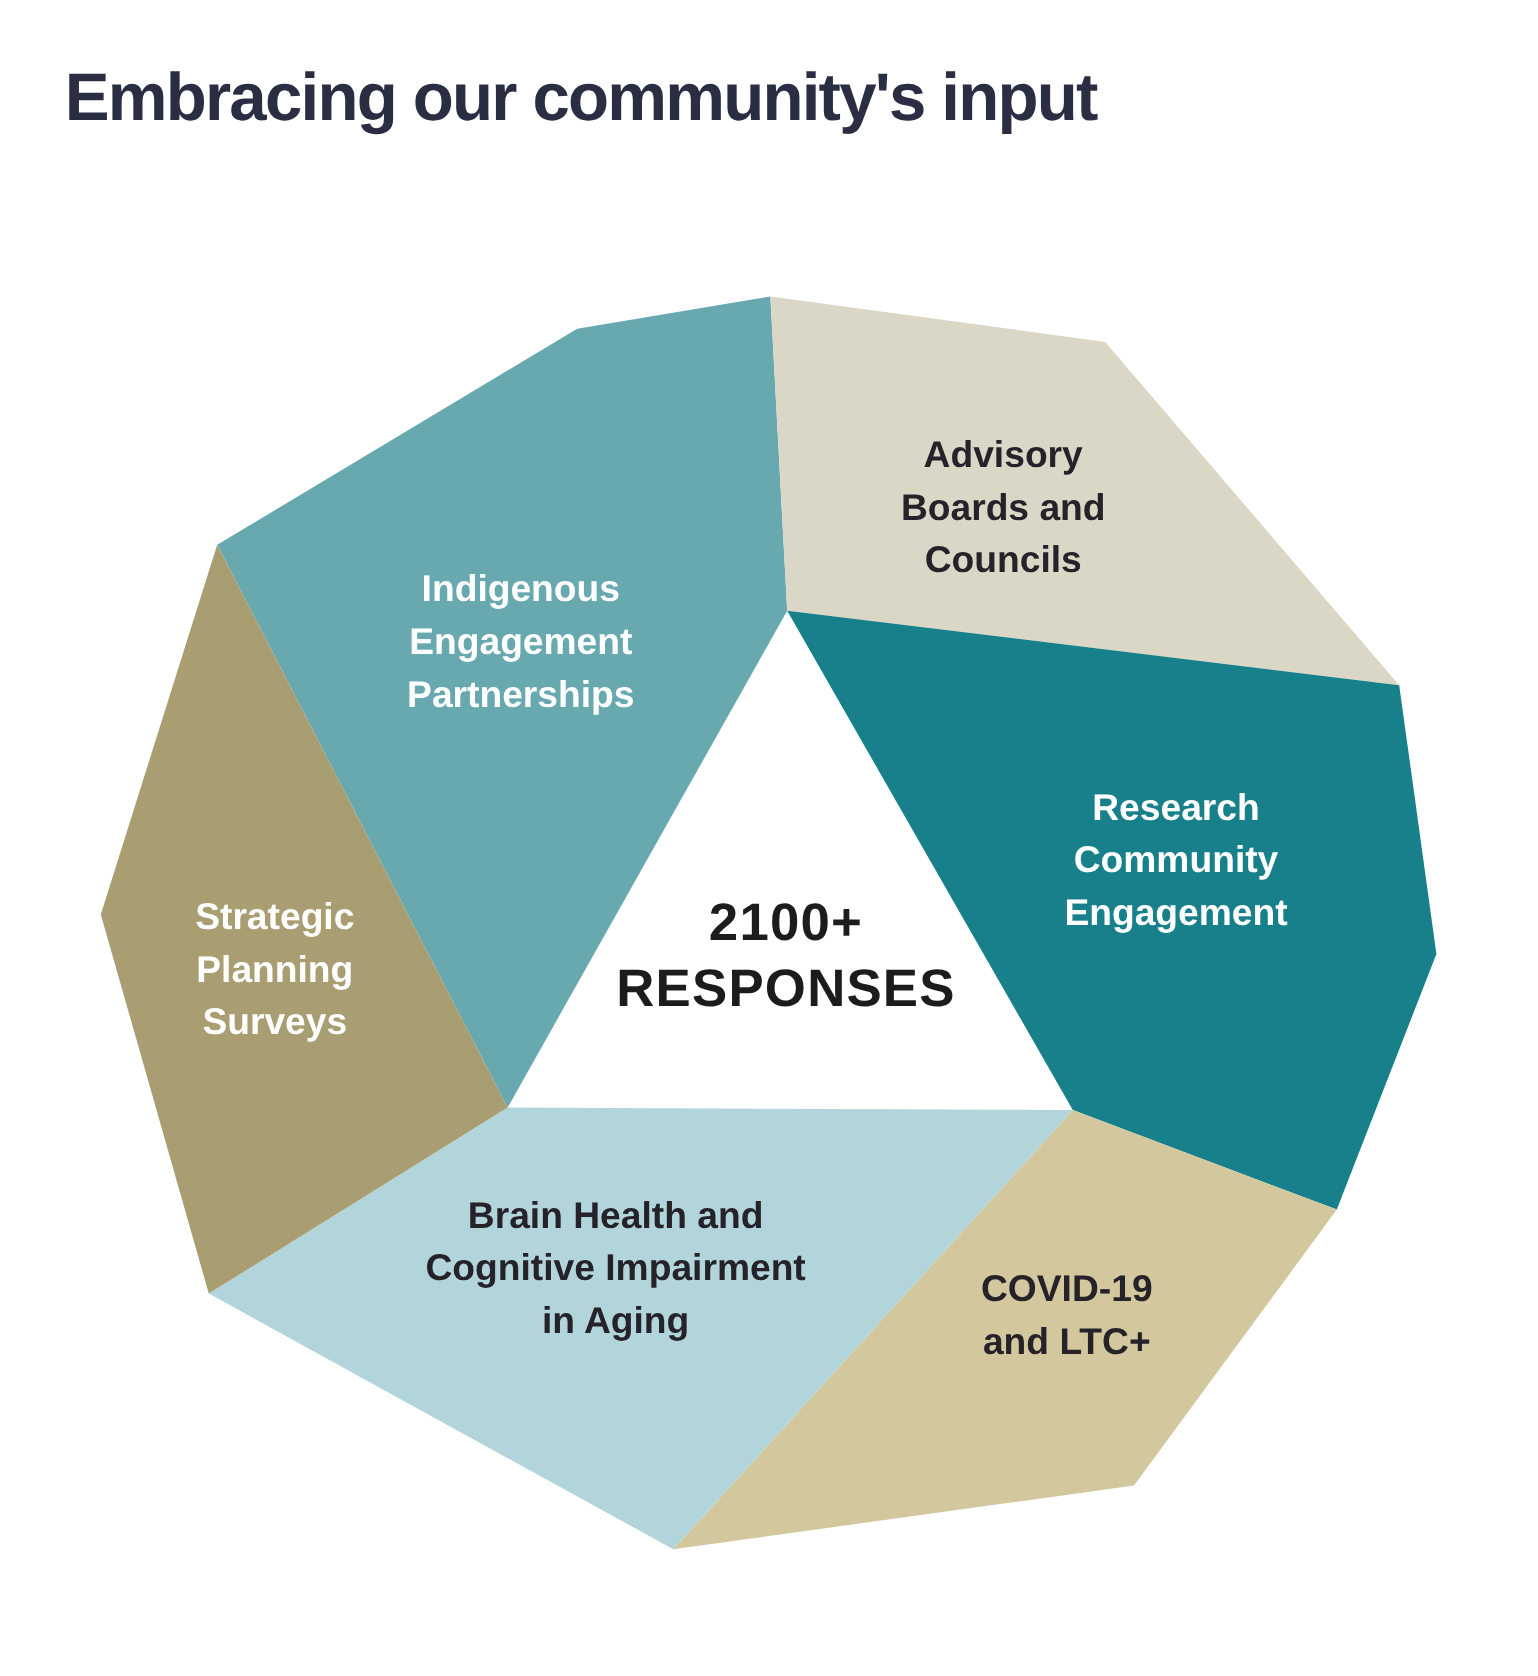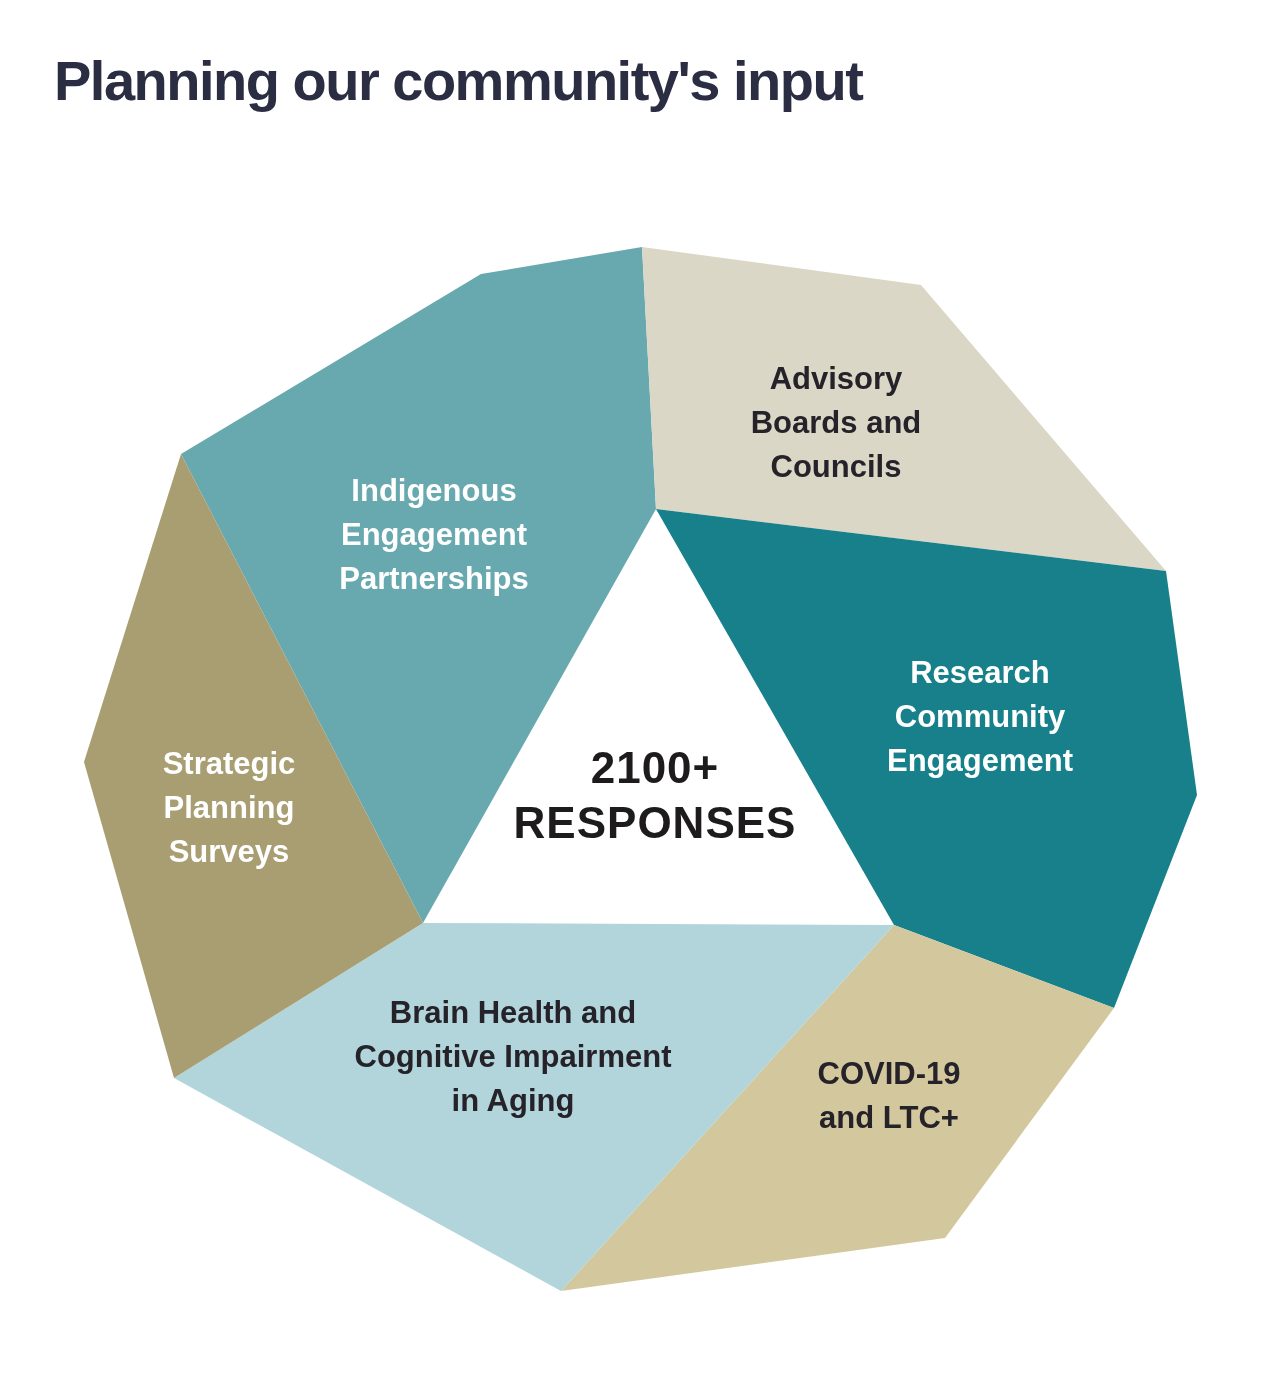--- a/index.html
+++ b/index.html
@@ -34,21 +34,21 @@
   }
   .diagram-svg text {
     font-family: "Liberation Sans", sans-serif;
     font-weight: 700;
   }
 </style>
 </head>
 <body style="background: rgb(255, 255, 255);">
 
 <main>
-  <h1 class="page-title" style="color: rgb(43, 46, 67);">Planning our community's input</h1>
+  <h1 class="page-title" style="color: rgb(43, 46, 67);">Embracing our community's input</h1>
 
   <svg id="diagram" class="diagram-svg" xmlns="http://www.w3.org/2000/svg" viewBox="0 0 1282 1397">
       <g>
         <polygon points="181,454 481,274 642,247 656,509 423,923" fill="#68a9b0"></polygon>
         <text text-anchor="middle" fill="#ffffff" font-size="31"><tspan x="434" y="501">Indigenous</tspan><tspan x="434" y="545">Engagement</tspan><tspan x="434" y="589">Partnerships</tspan></text>
       </g>
       <g>
         <polygon points="642,247 921,285 1166,571 656,509" fill="#dbd7c6"></polygon>
         <text text-anchor="middle" fill="#262229" font-size="31"><tspan x="836" y="389">Advisory</tspan><tspan x="836" y="433">Boards and</tspan><tspan x="836" y="477">Councils</tspan></text>
       </g>

